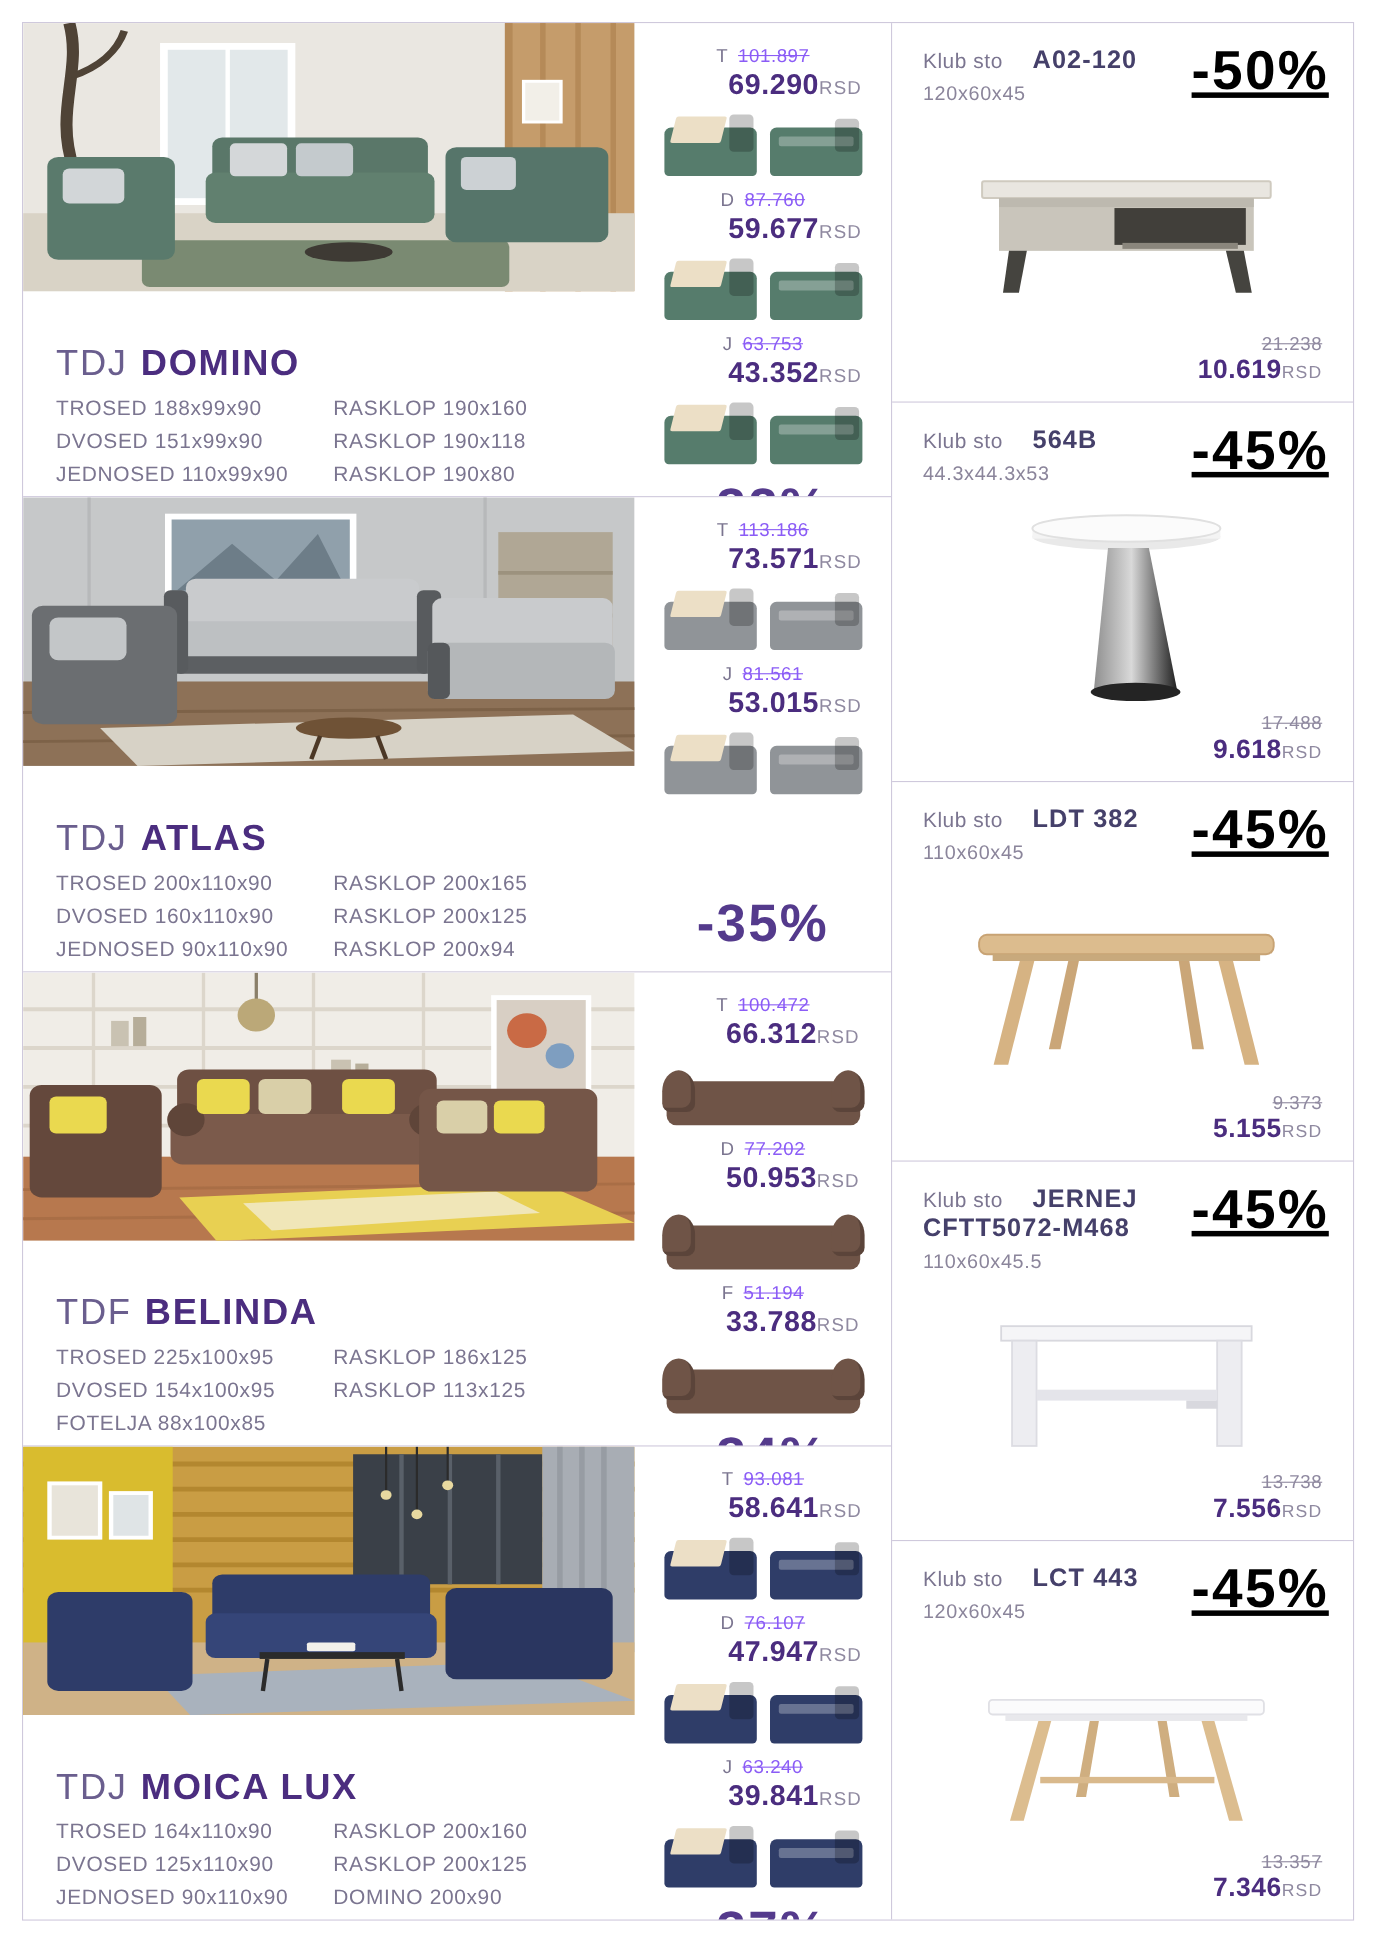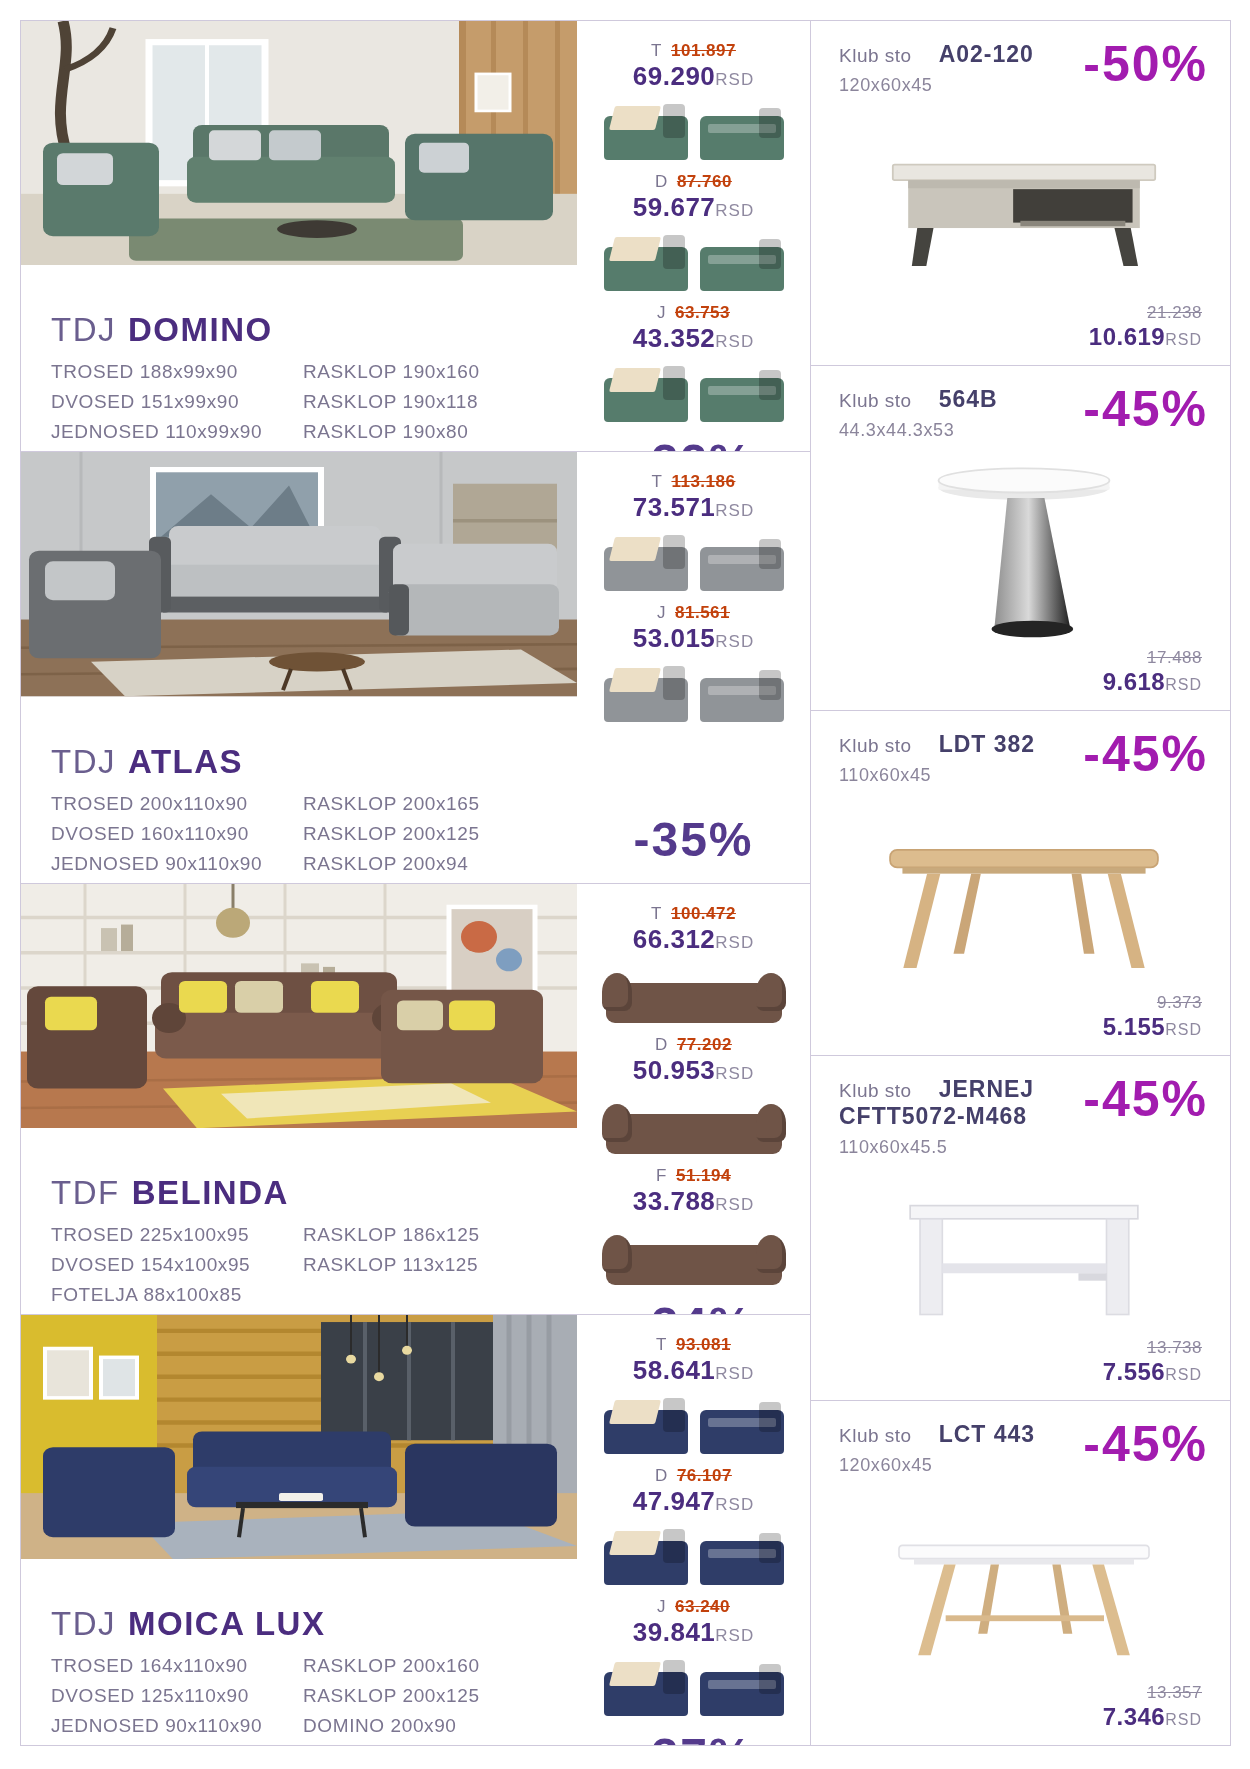--- a/index.html
+++ b/index.html
@@ -21,22 +21,22 @@
   .l-info { padding:10px 0 0 30px;margin-top:32px; }
   .title { font-size:33px; letter-spacing:1.5px; margin:4px 0 12px; font-weight:400; }
   .brand { color:#6a5e8e; margin-right:12px; }
   .model { color:#4b2d7f; font-weight:700; }
   .spec-line { display:flex; font-size:19px; color:#7b7590; letter-spacing:.6px; margin:8px 0; }
   .spec-size { width:252px; }
 
   .l-prices { flex:1; display:flex; flex-direction:column; align-items:center; padding-top:20px; }
   .p-row { text-align:center; }
   .p-line1 { font-size:17px; color:#7b7590; letter-spacing:.5px; }
-  .p-old { text-decoration:line-through; margin-left:9px; color:#c2410c;font-weight:bold; }
-  .p-line2 { font-size:26px; font-weight:700; color:#4b2d7f; letter-spacing:.5px; }
+  .p-old { text-decoration:line-through; margin-left:9px; color:#8b5cf6; }
+  .p-line2 { font-size:26px; font-weight:700; color:#4b2d7f; letter-spacing:.5px;text-align:right; }
   .p-rsd { font-size:17px; color:#8f89a0; font-weight:400; letter-spacing:1px; }
   .sofa-illus { display:flex; gap:12px; justify-content:center; align-items:flex-end; margin:16px 0 12px; height:52px; }
   .l-discount { margin-top:auto; font-size:48px; font-weight:800; color:#543a8c; letter-spacing:2px; padding-bottom:16px; }
 
   
   .sec-domino { --tint:#567c6c; }
   .sec-atlas  { --tint:#909498; }
   .sec-belinda{ --tint:#6f5447; }
   .sec-moica  { --tint:#2f3d68; }
 
@@ -50,21 +50,21 @@
   .bench::before { left:-4px; } .bench::after { right:-4px; }
 
   
   .r-sec { flex:1; border-bottom:1px solid #cfc9dc; padding:20px 22px 14px 28px; display:flex; flex-direction:column; }
   .r-sec:last-child { border-bottom:none; }
   .r-head { display:flex; justify-content:space-between; align-items:flex-start; }
   .r-label { font-size:19px; color:#7b7590; letter-spacing:.5px; margin-right:10px; }
   .r-name { font-size:23px; font-weight:700; color:#45406a; letter-spacing:1px;margin-left:17px; }
   .r-name2 { font-size:23px; font-weight:700; color:#45406a; letter-spacing:1px; }
   .r-dims { font-size:18px; color:#8b859b; letter-spacing:.6px; margin-top:7px; }
-  .r-discount { font-size:50px; font-weight:800; color:#a21caf; letter-spacing:2px; line-height:.95; }
+  .r-discount { font-size:50px; font-weight:800; color:#000000; letter-spacing:2px; line-height:.95;text-decoration:underline; }
   .r-photo { flex:1; display:flex; align-items:center; justify-content:center; }
   .r-price { text-align:right; padding-right:6px; }
   .r-old { font-size:17px; color:#8f89a0; text-decoration:line-through; letter-spacing:.5px; }
   .r-new { font-size:24px; font-weight:700; color:#4b2d7f; letter-spacing:.5px; }
   .r-rsd { font-size:16px; color:#8f89a0; letter-spacing:1px; }
 </style>
 </head>
 <body>
 
 <span class="logo-grid">

